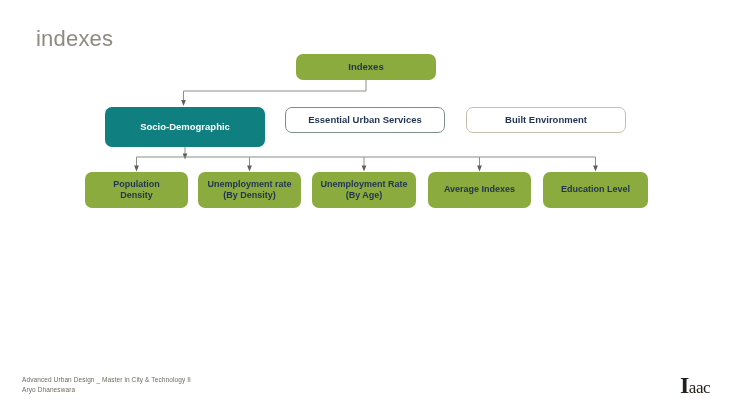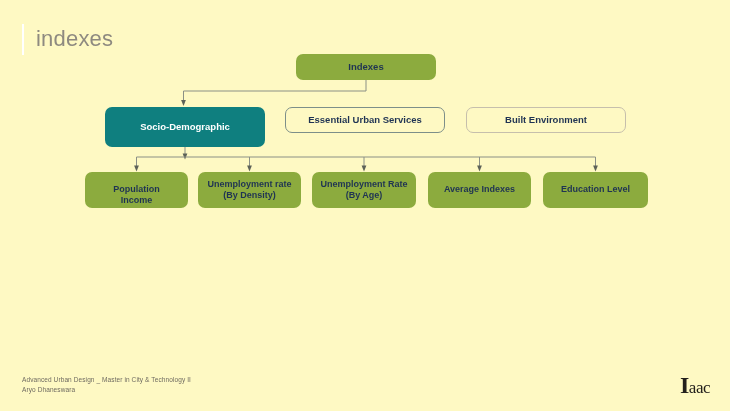--- a/index.html
+++ b/index.html
@@ -15,21 +15,21 @@
     background: #ddd7c5;
     font-family: "Liberation Sans", sans-serif;
     position: relative;
   }
 
   #slide {
     position: absolute;
     left: 0; top: 0;
     width: 730px;
     height: 411px;
-    background: #fef9c3;
+    background: #ffffff;
   }
 
   
   #title-wrap {
     position: absolute;
     left: 22px;
     top: 22px;
     display: flex;
     align-items: center;
     height: 34px;
@@ -120,21 +120,21 @@
     font-size: 9.5px;
   }
 
   
   .leaf {
     top: 172px;
     height: 36px;
     font-size: 9px;
     border-radius: 7px;
   }
-  #leaf-0 { left: 85px;  width: 103px; align-items: flex-end; }
+  #leaf-0 { left: 85px;  width: 103px; }
   #leaf-1 { left: 198px; width: 103px; }
   #leaf-2 { left: 312px; width: 104px; }
   #leaf-3 { left: 428px; width: 103px; }
   #leaf-4 { left: 543px; width: 105px; }
 
   
   #footer {
     position: absolute;
     left: 22px;
     bottom: 16px;
@@ -204,21 +204,21 @@
       <span>Essential Urban Services</span>
     </div>
 
     <div class="node outline-soft" id="node-built">
       <span>Built Environment</span>
     </div>
 
     <div class="node green leaf" id="leaf-0">
       <span>
         <span>Population</span><br>
-        <span>Income</span>
+        <span>Density</span>
       </span>
     </div>
 
     <div class="node green leaf" id="leaf-1">
       <span>
         <span>Unemployment rate</span><br>
         <span>(By Density)</span>
       </span>
     </div>
 

